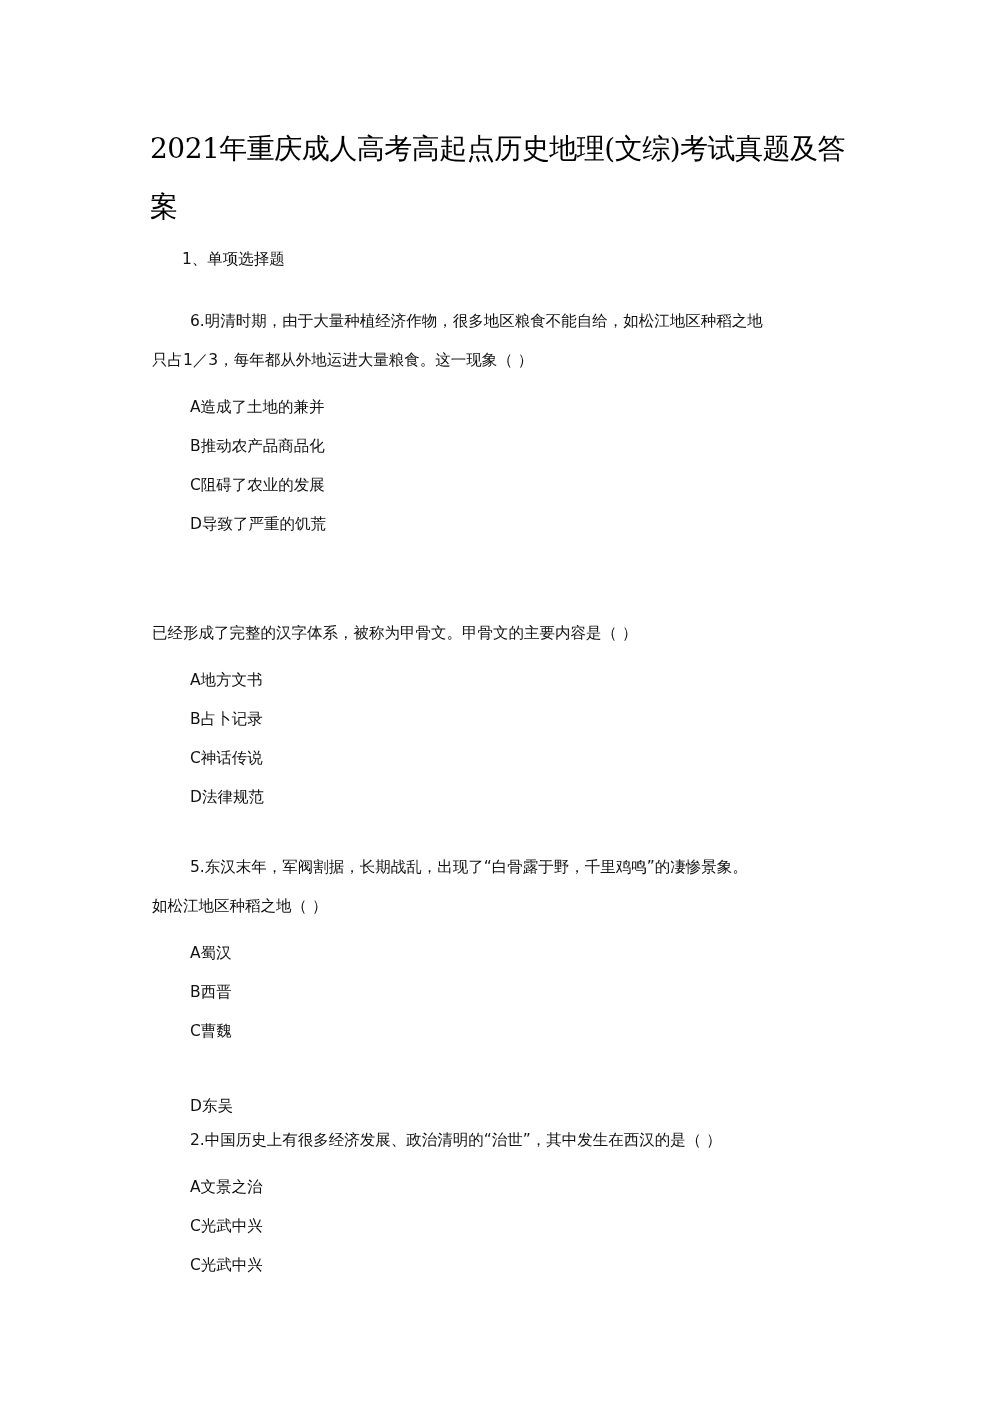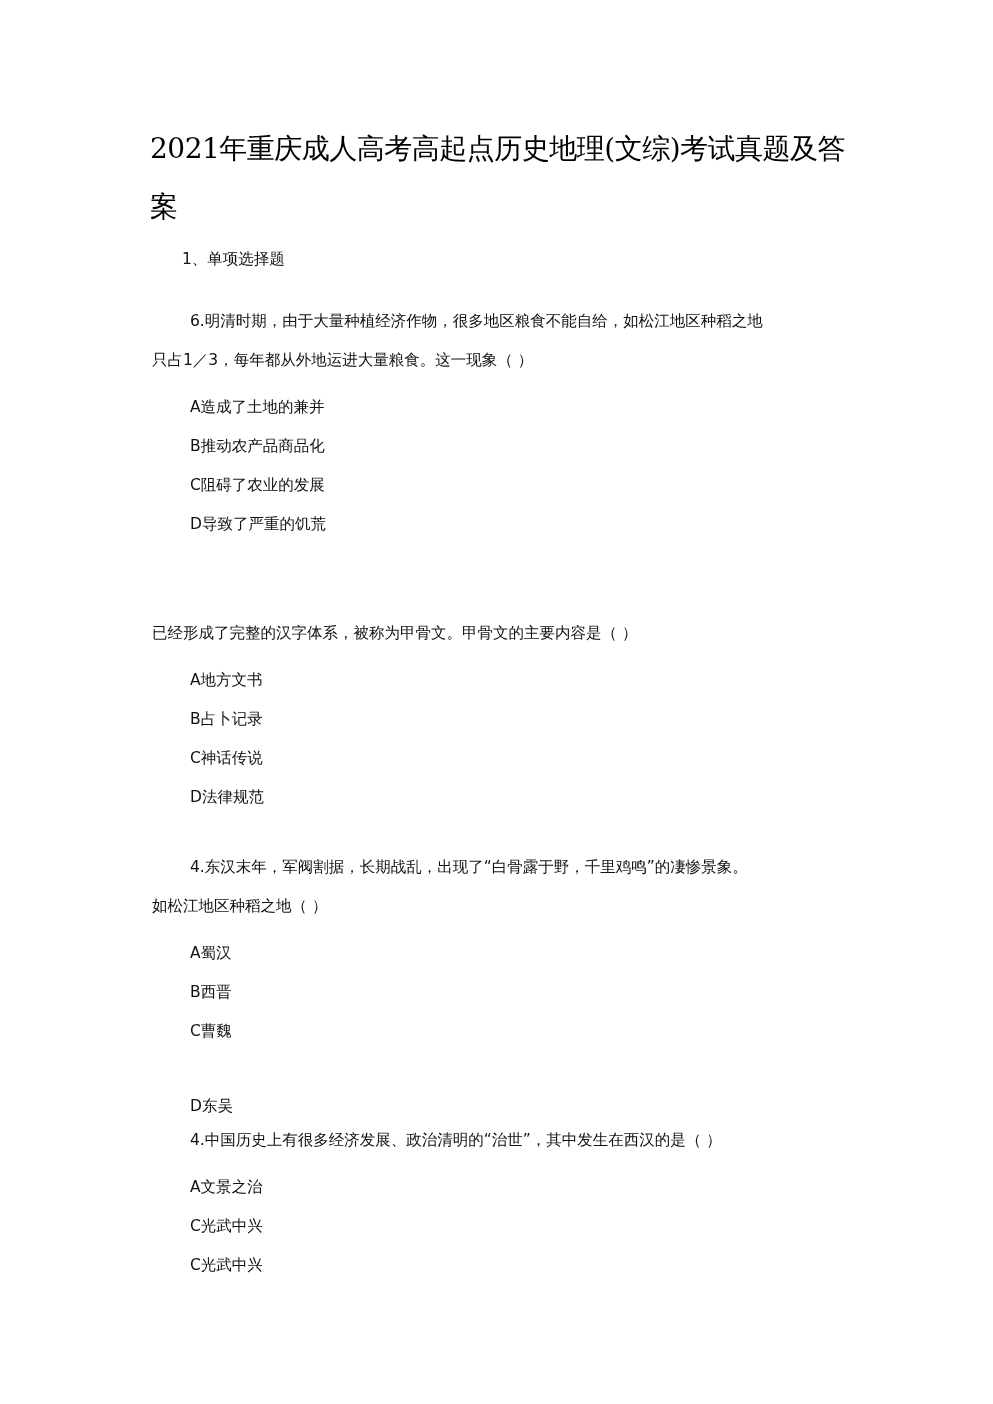--- a/index.html
+++ b/index.html
@@ -38,24 +38,24 @@
   <div class="line opt" style="top:428px">B推动农产品商品化</div>
   <div class="line opt" style="top:467px">C阻碍了农业的发展</div>
   <div class="line opt" style="top:506px">D导致了严重的饥荒</div>
 
   <div class="line q-cont" style="top:623px">已经形成了完整的汉字体系，被称为甲骨文。甲骨文的主要内容是（ ）</div>
   <div class="line opt" style="top:662px">A地方文书</div>
   <div class="line opt" style="top:701px">B占卜记录</div>
   <div class="line opt" style="top:740px">C神话传说</div>
   <div class="line opt" style="top:779px">D法律规范</div>
 
-  <div class="line q-first" style="top:857px">4.东汉末年，军阀割据，长期战乱，出现了“白骨露于野，千里鸡鸣”的凄惨景象。</div>
+  <div class="line q-first" style="top:857px">5.东汉末年，军阀割据，长期战乱，出现了“白骨露于野，千里鸡鸣”的凄惨景象。</div>
   <div class="line q-cont" style="top:896px">如松江地区种稻之地（ ）</div>
   <div class="line opt" style="top:935px">A蜀汉</div>
   <div class="line opt" style="top:974px">B西晋</div>
   <div class="line opt" style="top:1013px">C曹魏</div>
   <div class="line opt" style="top:1088px">D东吴</div>
 
-  <div class="line q-first" style="top:1130px">4.中国历史上有很多经济发展、政治清明的“治世”，其中发生在西汉的是（ ）</div>
+  <div class="line q-first" style="top:1130px">2.中国历史上有很多经济发展、政治清明的“治世”，其中发生在西汉的是（ ）</div>
   <div class="line opt" style="top:1169px">A文景之治</div>
   <div class="line opt" style="top:1208px">C光武中兴</div>
   <div class="line opt" style="top:1247px">C光武中兴</div>
 </div>
 
 </body></html>

